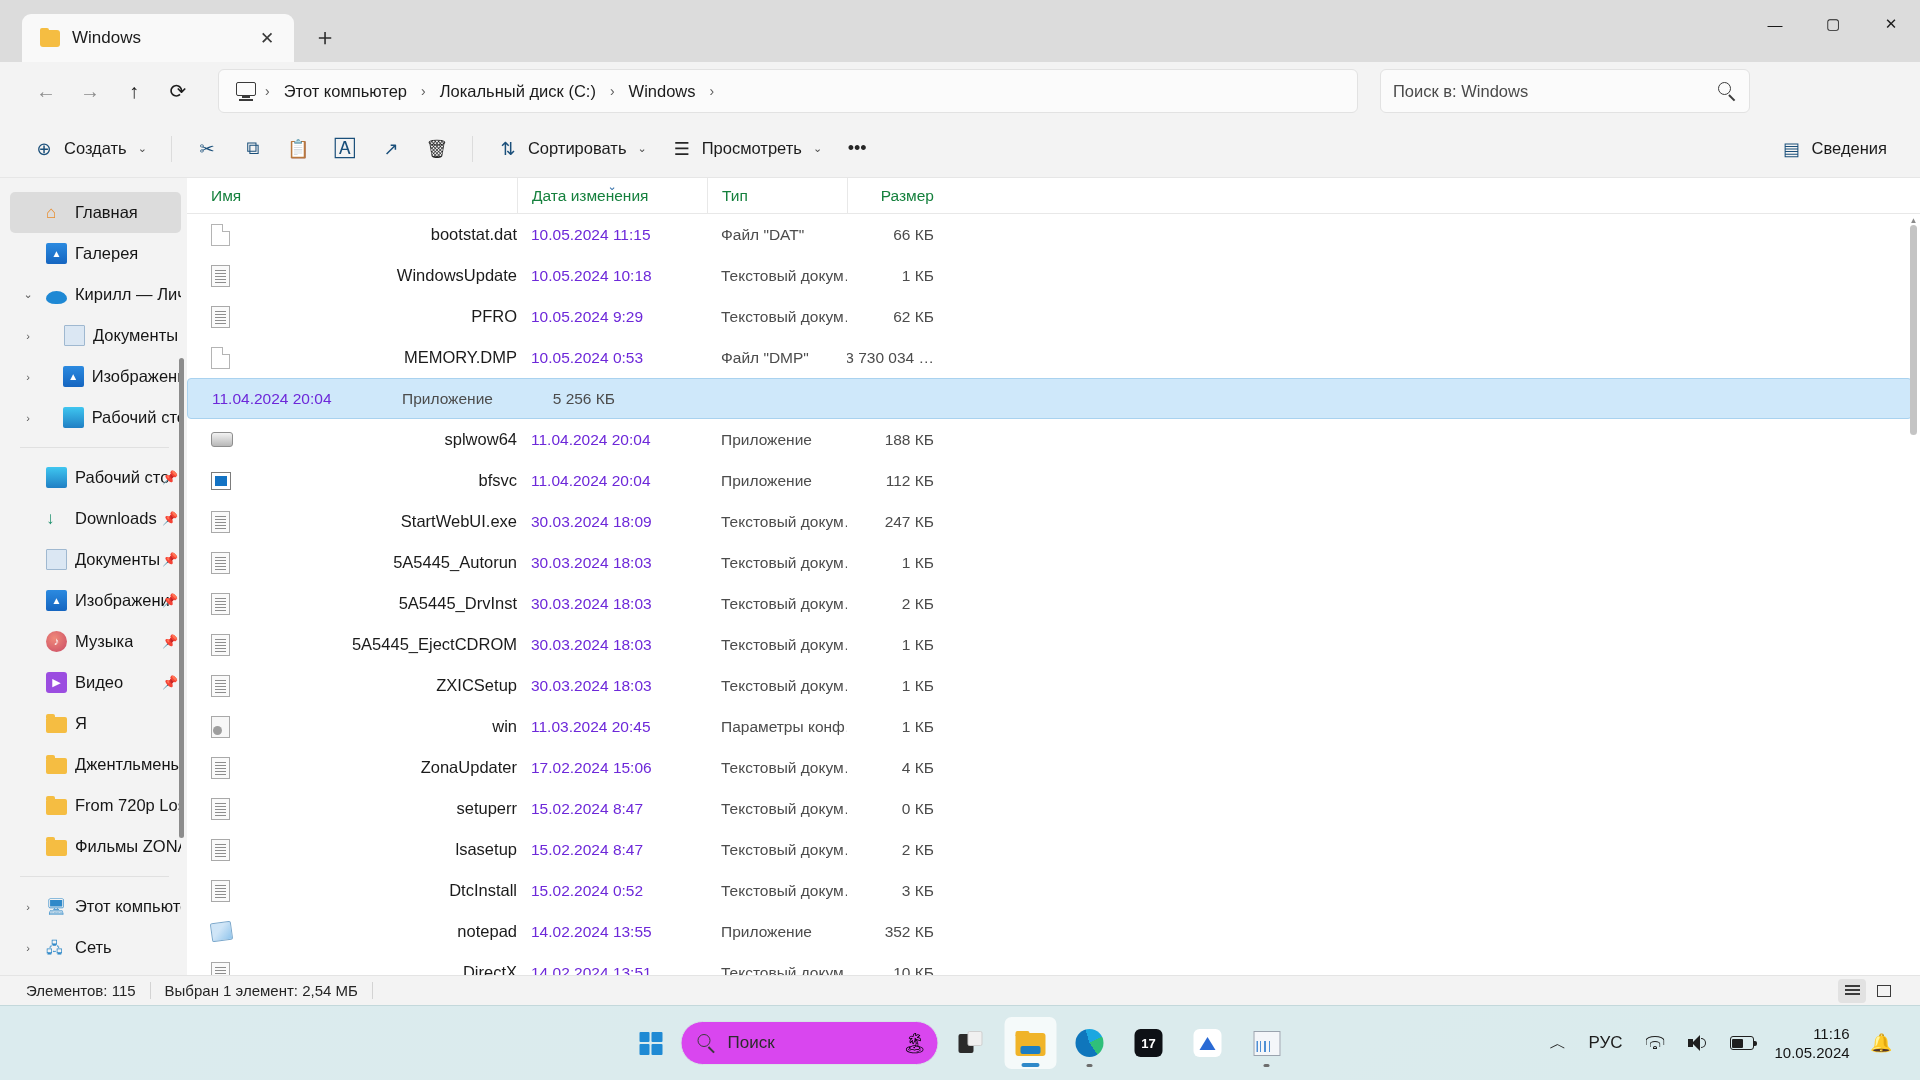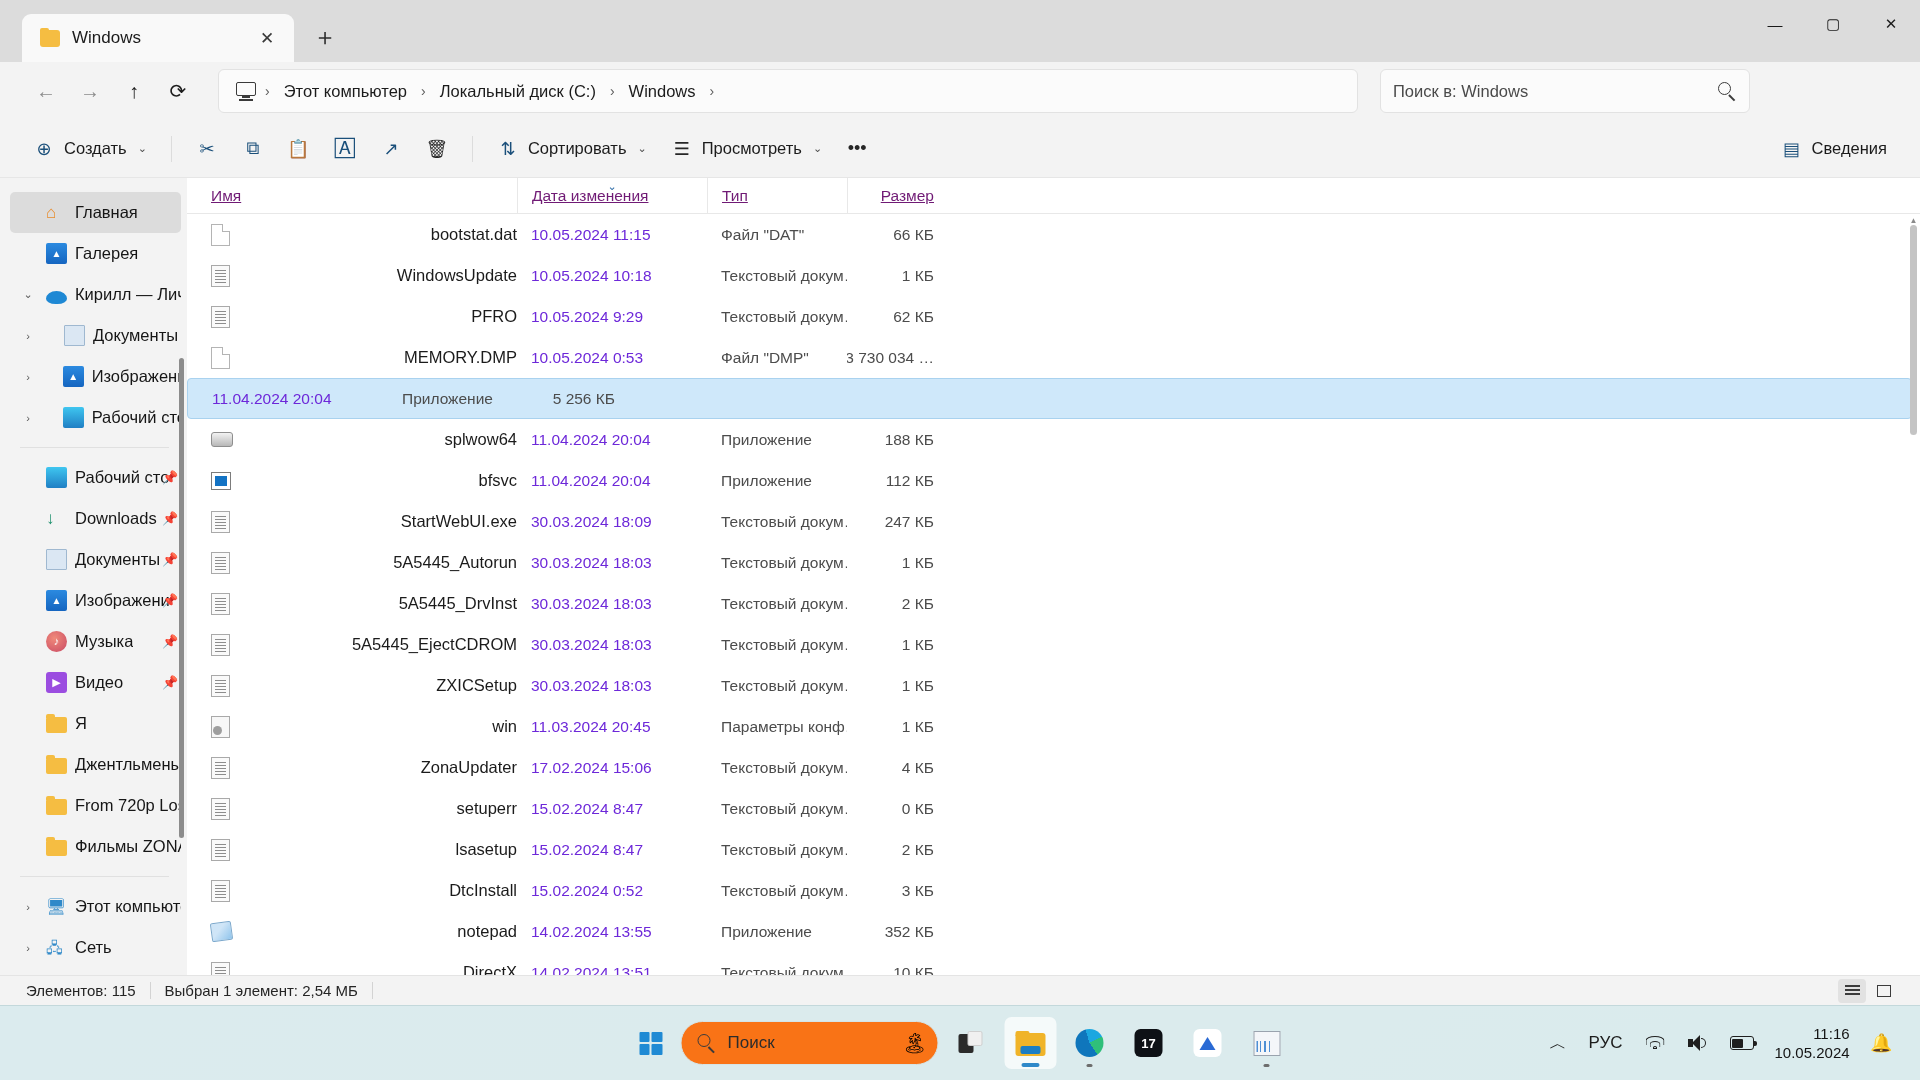--- a/index.html
+++ b/index.html
@@ -132,21 +132,21 @@
   .ico-cloud { background: #1e88d4; border-radius: 50% 50% 45% 45%/60% 60% 40% 40%; height: 13px; margin-top: 5px; }
   .ico-pc { }
   .ico-net { }
   .sb-scroll { position: absolute; right: 3px; top: 180px; width: 5px; height: 480px; background: #8c8c8c; border-radius: 3px; }
   
   #listarea { flex: 1; display: flex; flex-direction: column; overflow: hidden; position: relative; }
   #colhead {
     height: 36px; display: flex; align-items: center; border-bottom: 1px solid #e8e8e8;
     background: #fff; position: relative; padding-left: 10px;
   }
-  .col { font-size: 15.5px; color: #701a75; position: relative; padding-left: 14px; height: 36px; display: flex; align-items: center; text-decoration: underline; }
+  .col { font-size: 15.5px; color: #15803d; position: relative; padding-left: 14px; height: 36px; display: flex; align-items: center; }
   .col + .col { border-left: 1px solid #e8e8e8; }
   .c-name  { width: 320px; }
   .c-date  { width: 190px; }
   .c-type  { width: 140px; }
   .c-size  { width: 97px; justify-content: flex-end; padding-right: 10px; padding-left: 0; }
   .sortmark {
     position: absolute; left: 330px; top: 2px; font-size: 11px; color: #2f6da8;
     width: 190px; text-align: center;
   }
   #rows { flex: 1; overflow: hidden; }
@@ -206,21 +206,21 @@
     display: flex; align-items: center;
   }
   #tb-center {
     position: absolute; left: 50%; transform: translateX(-50%);
     display: flex; align-items: center; gap: 7px;
   }
   .start-btn { width: 46px; height: 46px; display: flex; align-items: center; justify-content: center; border-radius: 6px; }
   .winlogo { width: 23px; height: 23px; display: grid; grid-template-columns: 1fr 1fr; grid-template-rows: 1fr 1fr; gap: 2.5px; }
   .winlogo i { background: #1f8ad4; border-radius: 1px; }
   #tb-search {
-    width: 258px; height: 44px; background: #f97316; border: 1px solid #d5e4e6;
+    width: 258px; height: 44px; background: #d946ef; border: 1px solid #d5e4e6;
     border-radius: 23px; display: flex; align-items: center; padding: 0 10px 0 16px;
     gap: 11px; justify-content: space-between;
   }
   #tb-search .label { font-size: 17px; color: #2c2c2c; flex: 1; }
   .tb-app { width: 52px; height: 52px; border-radius: 7px; display: flex; align-items: center; justify-content: center; position: relative; }
   .tb-app.activebg { background: rgba(255,255,255,0.72); }
   .tb-dot { position: absolute; bottom: 2px; left: 50%; transform: translateX(-50%); width: 6px; height: 3px; border-radius: 2px; background: #6d6d6d; }
   .tb-dot.wide { width: 18px; height: 4px; background: #2f89c9; }
   
   .g-taskview { width: 26px; height: 24px; position: relative; }

